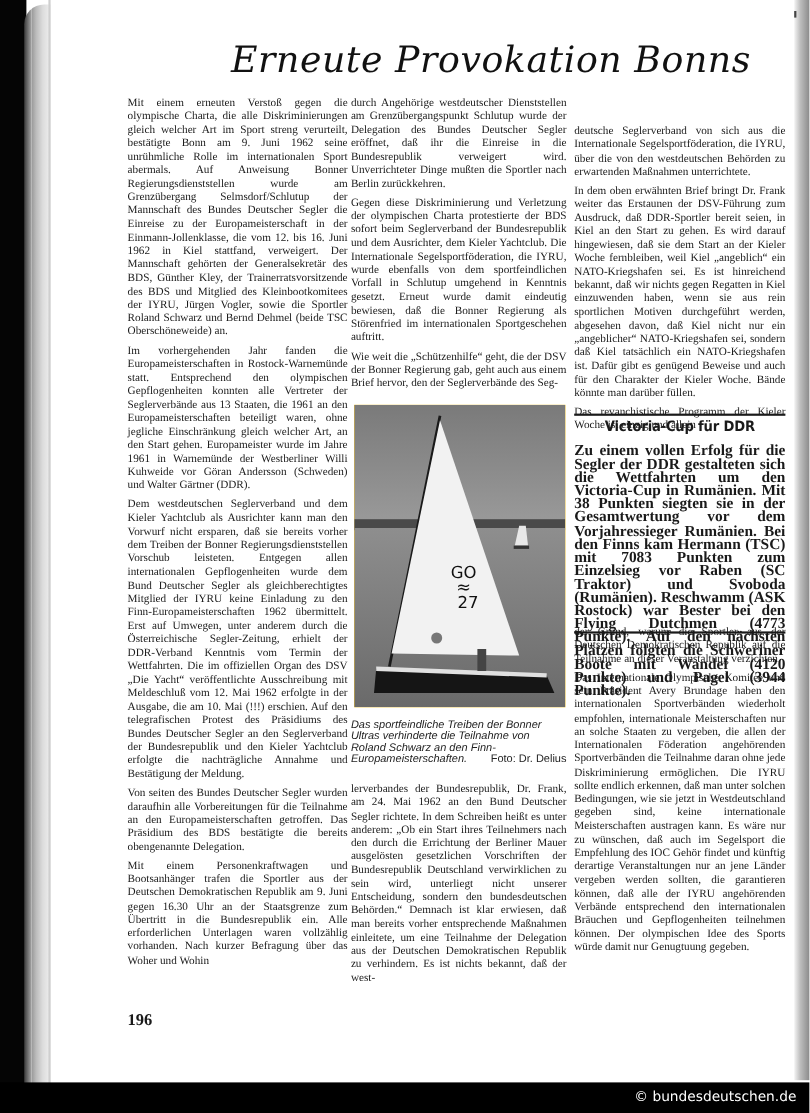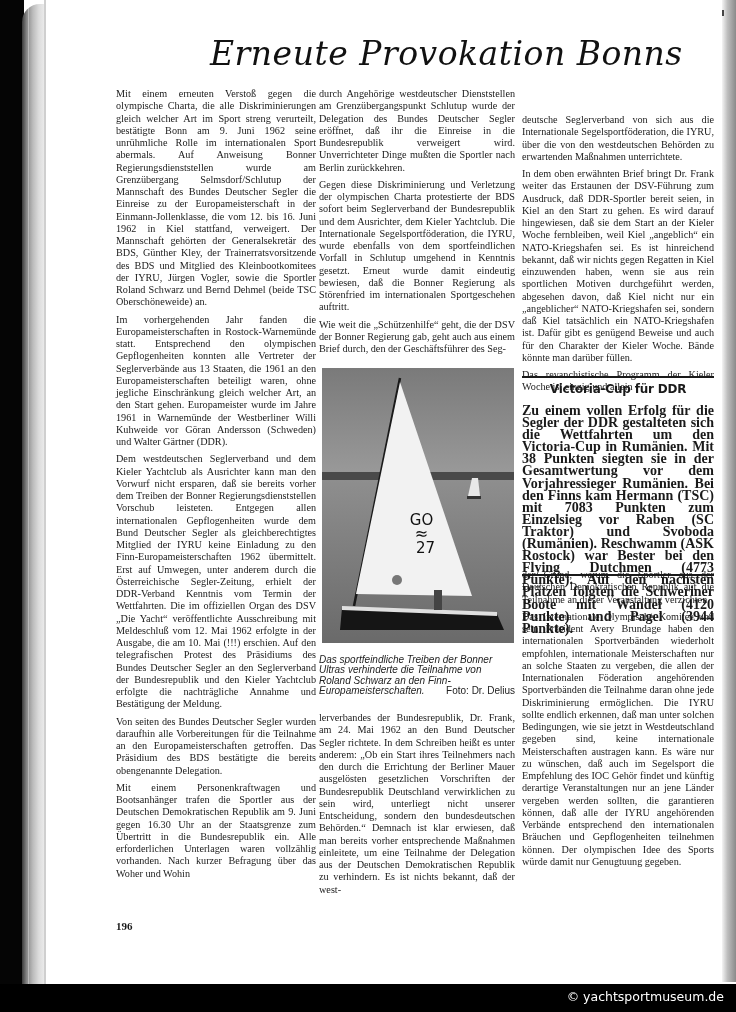--- a/index.html
+++ b/index.html
@@ -67,21 +67,21 @@
     position: absolute; left: 522px; top: 381px; width: 192px; text-align: center;
     font-family: "DejaVu Sans", "Liberation Sans", sans-serif; font-weight: bold;
     font-size: 13px; letter-spacing: -0.2px; transform: scaleX(0.92);
   }
   .box-body {
     position: absolute; left: 522px; top: 405px; width: 192px;
     font-size: 14px; line-height: 12.1px; font-weight: bold; text-align: justify;
     font-family: "Liberation Serif", "DejaVu Serif", serif;
   }
   .page-num {
-    position: absolute; left: 116px; top: 920px; font-size: 11px; font-weight: bold;
+    position: absolute; left: 116px; top: 920px; font-size: 15px; font-weight: bold;
     font-family: "Liberation Serif", serif;
   }
   .watermark-bar {
     position: absolute; left: 0; top: 984px; width: 736px; height: 28px; background: #000;
   }
   .watermark {
     position: absolute; right: 12px; top: 989px; color: #fff;
     font-family: "DejaVu Sans", "Liberation Sans", sans-serif; font-size: 12.5px;
   }
 </style>
@@ -99,21 +99,21 @@
   <p>Mit einem erneuten Verstoß gegen die olympische Charta, die alle Diskriminierungen gleich welcher Art im Sport streng verurteilt, bestätigte Bonn am 9. Juni 1962 seine unrühmliche Rolle im internationalen Sport abermals. Auf Anweisung Bonner Regierungsdienststellen wurde am Grenzübergang Selmsdorf/Schlutup der Mannschaft des Bundes Deutscher Segler die Einreise zu der Europameisterschaft in der Einmann-Jollenklasse, die vom 12. bis 16. Juni 1962 in Kiel stattfand, verweigert. Der Mannschaft gehörten der Generalsekretär des BDS, Günther Kley, der Trainerratsvorsitzende des BDS und Mitglied des Kleinbootkomitees der IYRU, Jürgen Vogler, sowie die Sportler Roland Schwarz und Bernd Dehmel (beide TSC Oberschöneweide) an.</p>
   <p>Im vorhergehenden Jahr fanden die Europameisterschaften in Rostock-Warnemünde statt. Entsprechend den olympischen Gepflogenheiten konnten alle Vertreter der Seglerverbände aus 13 Staaten, die 1961 an den Europameisterschaften beteiligt waren, ohne jegliche Einschränkung gleich welcher Art, an den Start gehen. Europameister wurde im Jahre 1961 in Warnemünde der Westberliner Willi Kuhweide vor Göran Andersson (Schweden) und Walter Gärtner (DDR).</p>
   <p>Dem westdeutschen Seglerverband und dem Kieler Yachtclub als Ausrichter kann man den Vorwurf nicht ersparen, daß sie bereits vorher dem Treiben der Bonner Regierungsdienststellen Vorschub leisteten. Entgegen allen internationalen Gepflogenheiten wurde dem Bund Deutscher Segler als gleichberechtigtes Mitglied der IYRU keine Einladung zu den Finn-Europameisterschaften 1962 übermittelt. Erst auf Umwegen, unter anderem durch die Österreichische Segler-Zeitung, erhielt der DDR-Verband Kenntnis vom Termin der Wettfahrten. Die im offiziellen Organ des DSV „Die Yacht“ veröffentlichte Ausschreibung mit Meldeschluß vom 12. Mai 1962 erfolgte in der Ausgabe, die am 10. Mai (!!!) erschien. Auf den telegrafischen Protest des Präsidiums des Bundes Deutscher Segler an den Seglerverband der Bundesrepublik und den Kieler Yachtclub erfolgte die nachträgliche Annahme und Bestätigung der Meldung.</p>
   <p>Von seiten des Bundes Deutscher Segler wurden daraufhin alle Vorbereitungen für die Teilnahme an den Europameisterschaften getroffen. Das Präsidium des BDS bestätigte die bereits obengenannte Delegation.</p>
   <p>Mit einem Personenkraftwagen und Bootsanhänger trafen die Sportler aus der Deutschen Demokratischen Republik am 9. Juni gegen 16.30 Uhr an der Staatsgrenze zum Übertritt in die Bundesrepublik ein. Alle erforderlichen Unterlagen waren vollzählig vorhanden. Nach kurzer Befragung über das Woher und Wohin</p>
 </div>
 
 <div class="col col2">
   <p>durch Angehörige westdeutscher Dienststellen am Grenzübergangspunkt Schlutup wurde der Delegation des Bundes Deutscher Segler eröffnet, daß ihr die Einreise in die Bundesrepublik verweigert wird. Unverrichteter Dinge mußten die Sportler nach Berlin zurückkehren.</p>
   <p>Gegen diese Diskriminierung und Verletzung der olympischen Charta protestierte der BDS sofort beim Seglerverband der Bundesrepublik und dem Ausrichter, dem Kieler Yachtclub. Die Internationale Segelsportföderation, die IYRU, wurde ebenfalls von dem sportfeindlichen Vorfall in Schlutup umgehend in Kenntnis gesetzt. Erneut wurde damit eindeutig bewiesen, daß die Bonner Regierung als Störenfried im internationalen Sportgeschehen auftritt.</p>
-  <p>Wie weit die „Schützenhilfe“ geht, die der DSV der Bonner Regierung gab, geht auch aus einem Brief durch, den der Geschäftsführer des Seg-</p>
+  <p>Wie weit die „Schützenhilfe“ geht, die der DSV der Bonner Regierung gab, geht auch aus einem Brief hervor, den der Seglerverbände des Seg-</p>
 </div>
 
 <div class="photo">
   <svg width="192" height="275" viewBox="0 0 192 275">
     <defs>
       <linearGradient id="sky" x1="0" y1="0" x2="0" y2="1">
         <stop offset="0" stop-color="#7a7a7a"></stop>
         <stop offset="1" stop-color="#9b9b9b"></stop>
       </linearGradient>
       <linearGradient id="water" x1="0" y1="0" x2="0" y2="1">
@@ -161,13 +161,13 @@
 <div class="box-rule" style="top:574px;"></div>
 
 <div class="col col3b">
   <p>der Grund, warum die Sportler aus der Deutschen Demokratischen Republik auf die Teilnahme an dieser Veranstaltung verzichten.</p>
   <p>Das Internationale Olympische Komitee und sein Präsident Avery Brundage haben den internationalen Sportverbänden wiederholt empfohlen, internationale Meisterschaften nur an solche Staaten zu vergeben, die allen der Internationalen Föderation angehörenden Sportverbänden die Teilnahme daran ohne jede Diskriminierung ermöglichen. Die IYRU sollte endlich erkennen, daß man unter solchen Bedingungen, wie sie jetzt in Westdeutschland gegeben sind, keine internationale Meisterschaften austragen kann. Es wäre nur zu wünschen, daß auch im Segelsport die Empfehlung des IOC Gehör findet und künftig derartige Veranstaltungen nur an jene Länder vergeben werden sollten, die garantieren können, daß alle der IYRU angehörenden Verbände entsprechend den internationalen Bräuchen und Gepflogenheiten teilnehmen können. Der olympischen Idee des Sports würde damit nur Genugtuung gegeben.</p>
 </div>
 
 <div class="page-num">196</div>
 
 <div class="watermark-bar"></div>
-<div class="watermark">© yachtsportmuseum.de</div>
+<div class="watermark">© bundesdeutschen.de</div>
 
 </body></html>

